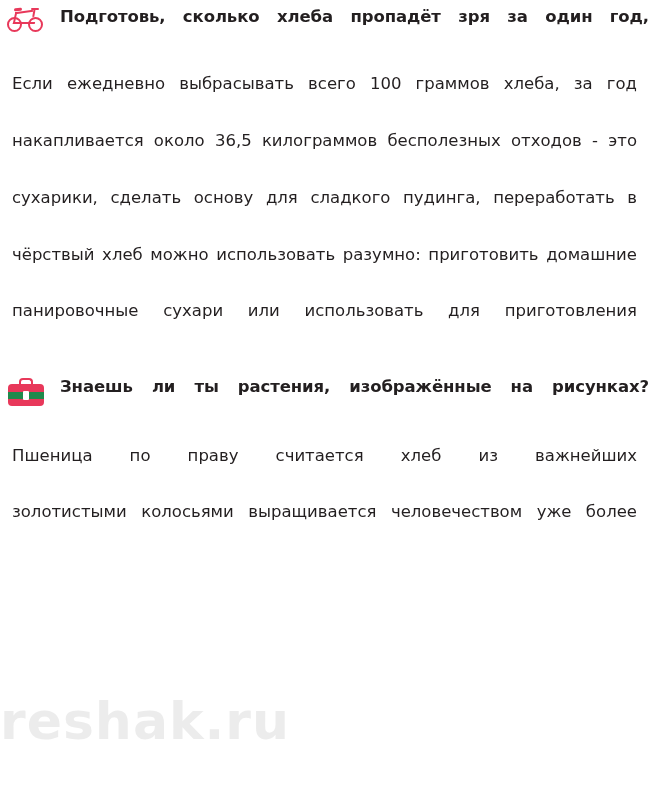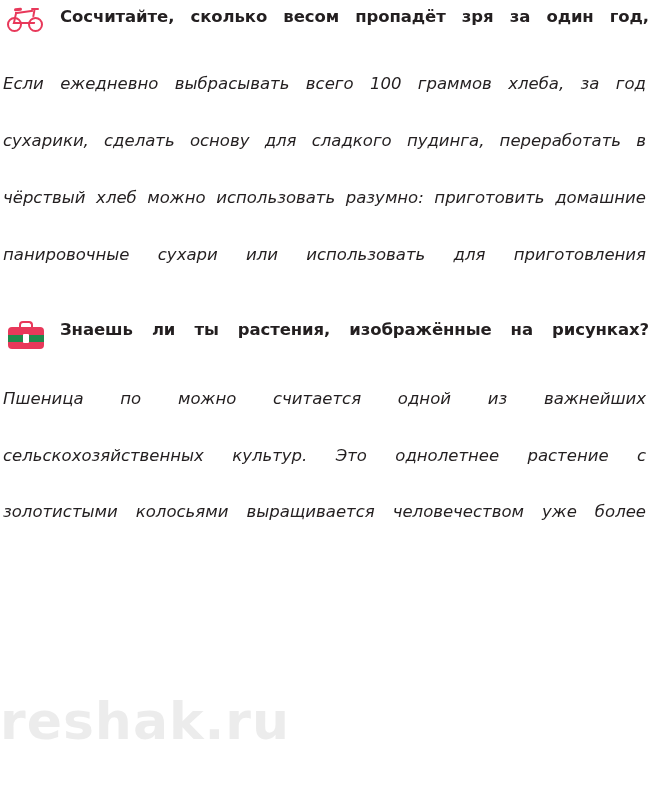--- a/index.html
+++ b/index.html
@@ -190,23 +190,22 @@
     background: #ffffff;
     border-radius: 1px;
   }
 
   
   .para {
     font-size: 16.5px;
     line-height: 1.72;
     text-align: justify;
     text-justify: inter-word;
-    margin: 3px;
+    margin: 12px;
     color: #231f20;
-    font-style: italic;
   }
   .para .line {
     display: block;
     text-align: justify;
   }
   .para .line::after {
     content: "";
     display: inline-block;
     width: 100%;
     height: 0;
@@ -235,46 +234,46 @@
           <div class="wheel left"></div>
           <div class="wheel right"></div>
           <div class="frame"></div>
           <div class="bar"></div>
           <div class="seat"></div>
           <div class="handle"></div>
           <div class="handle2"></div>
         </div>
       </div>
       <p class="task-heading">
-        <span class="line">Сосчитайте, сколько весом пропадёт зря за один год,</span>
+        <span class="line">Подготовь, сколько хлеба пропадёт зря за один год,</span>
       </p>
     </div>
 
     <div class="para answer-1">
       <span class="line">Если ежедневно выбрасывать всего 100 граммов хлеба, за год</span>
+      <span class="line">накапливается около 36,5 килограммов бесполезных отходов - это</span>
       <span class="line">сухарики, сделать основу для сладкого пудинга, переработать в</span>
       <span class="line">чёрствый хлеб можно использовать разумно: приготовить домашние</span>
       <span class="line">панировочные сухари или использовать для приготовления</span>
     </div>
 
     <div class="task block-2">
       <div class="icon-slot">
         <div class="case">
           <div class="handle-top"></div>
           <div class="body"></div>
           <div class="stripe"></div>
           <div class="clasp"></div>
         </div>
       </div>
       <p class="task-heading">
         <span class="line">Знаешь ли ты растения, изображённые на рисунках?</span>
       </p>
     </div>
 
     <div class="para answer-2">
-      <span class="line">Пшеница по можно считается одной из важнейших</span>
-      <span class="line">сельскохозяйственных культур. Это однолетнее растение с</span>
+      <span class="line">Пшеница по праву считается хлеб из важнейших</span>
       <span class="line">золотистыми колосьями выращивается человечеством уже более</span>
 
     </div>
 
   </div>
 </div>
 
 </body></html>

